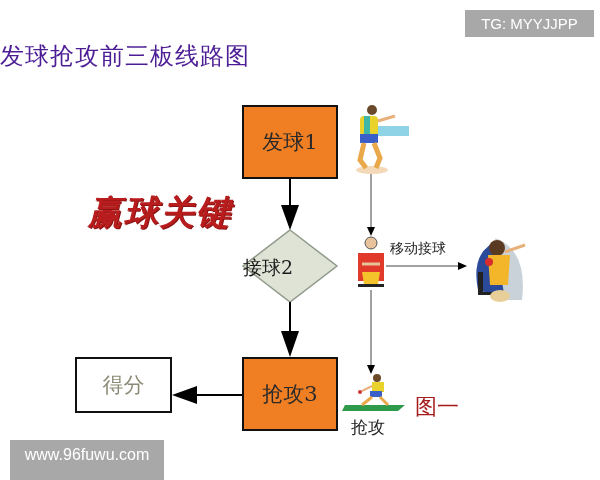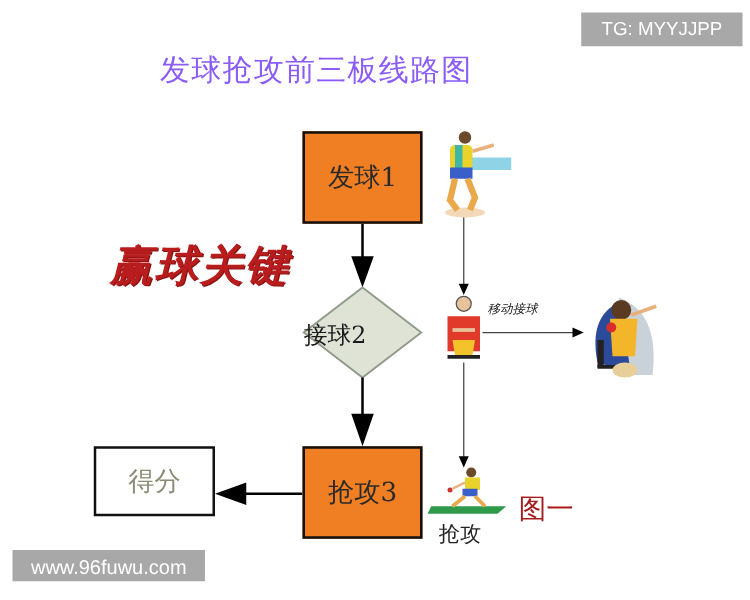--- a/index.html
+++ b/index.html
@@ -1,35 +1,35 @@
 <!DOCTYPE html>
 <html><head>
   <meta charset="utf-8">
   <style>
     html, body { margin:0; padding:0; }
     body { width:600px; height:480px; background:#ffffff; position:relative; overflow:hidden;
            font-family:"DejaVu Serif","Liberation Serif",serif; }
     .abs { position:absolute; }
-    .title { left:0; width:506px; top:40px; text-align:center; font-size:24px; color:#8b5cf6;
+    .title { left:0; width:506px; top:40px; text-align:left; font-size:24px; color:#4c1d95;
              font-family:"DejaVu Sans","Liberation Sans",sans-serif; letter-spacing:1px; }
     .tag { background:#a8a8a8; color:#ffffff; font-family:"Liberation Sans","DejaVu Sans",sans-serif; }
     .tg { left:465px; top:10px; width:129px; height:27px; line-height:27px; text-align:center; font-size:15px; }
-    .site { left:10px; top:440px; width:154px; height:25px; line-height:30px; text-align:center; font-size:16px; }
+    .site { left:10px; top:440px; width:154px; height:40px; line-height:30px; text-align:center; font-size:16px; }
     .box { box-sizing:border-box; border:2px solid #111; display:flex; align-items:center; justify-content:center;
            font-size:21px; color:#2a2a2a; }
     .orange { background:#f07f24; }
     .b1 { left:242px; top:105px; width:96px; height:74px; }
     .b3 { left:242px; top:357px; width:96px; height:74px; }
     .score { left:75px; top:357px; width:97px; height:56px; background:#fff; color:#8b8b75; }
     .slogan { left:88px; top:190px; font-size:34px; font-weight:bold; color:#b91c1c; font-style:italic;
               font-family:"DejaVu Serif","Liberation Serif",serif; letter-spacing:2px;
               text-shadow:1px 1px 0 #8a1414; }
     .diamond-text { left:243px; top:255px; width:96px; text-align:left; font-size:19px; color:#1a1a1a; }
     .label-sm { font-family:"DejaVu Sans","Liberation Sans",sans-serif; color:#222; }
-    .move { left:390px; top:240px; font-size:10px;font-style:italic; }
+    .move { left:390px; top:240px; font-size:14px; }
     .attack { left:351px; top:416px; font-size:17px; }
     .fig { left:415px; top:392px; font-size:22px; color:#a61c1c; font-family:"DejaVu Serif",serif; }
     svg { position:absolute; left:0; top:0; }
   </style>
 </head>
 <body>
 
 <div class="abs title">发球抢攻前三板线路图</div>
 
 <div class="abs tag tg">TG: MYYJJPP</div>

